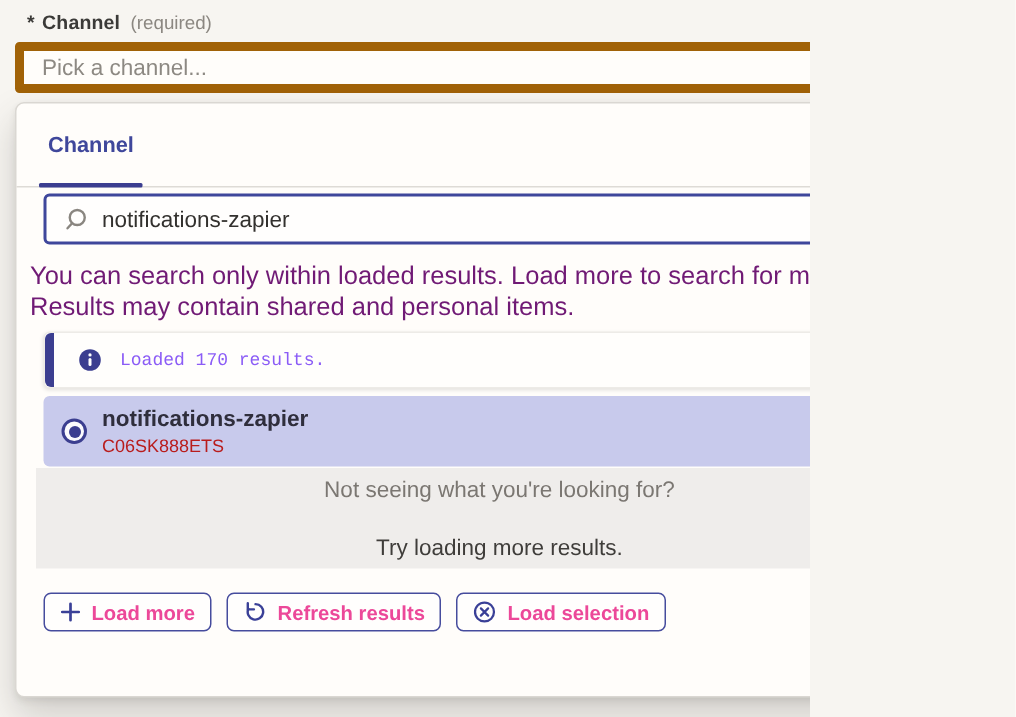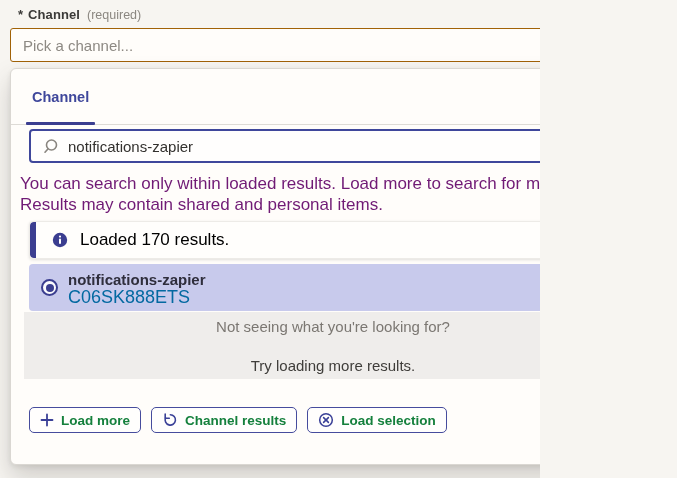--- a/index.html
+++ b/index.html
@@ -8,21 +8,21 @@
   .stage { position:relative; width:540px; height:478px; overflow:hidden; }
 
   
   .field-label-row { position:absolute; left:18px; top:7px; font-size:13px; color:#3b3a38; }
   .field-label-row .ast { font-weight:700; margin-right:5px; }
   .field-label-row .lbl { font-weight:700; letter-spacing:.1px; }
   .field-label-row .req { font-weight:400; color:#8b8781; font-size:12.5px; margin-left:7px; }
 
   
   .select-box { position:absolute; left:10px; top:28px; width:650px; height:34px;
-    background:#fffdfa; border:1px solid #a16207; border-radius:3px;
+    background:#fffdfa; border:6px solid #a16207; border-radius:3px;
     display:flex; align-items:center; padding:0 12px; cursor:pointer; }
   .select-box .placeholder { font-size:15px; color:#8d8983; }
   .select-box .chevrons { margin-left:auto; display:flex; }
 
   
   .panel { position:absolute; left:10px; top:68px; width:648px; height:397px;
     background:#fffdfa; border:1px solid #dad7d2; border-radius:6px;
     box-shadow:0 2px 4px rgba(70,65,58,.10), 0 12px 24px rgba(70,65,58,.22); }
 
   .tabs-row { height:56px; border-bottom:1px solid #dedbd6; display:flex; align-items:center;
@@ -43,40 +43,40 @@
   .clear-x { position:absolute; right:40px; top:50%; transform:translateY(-50%);
     display:flex; cursor:pointer; }
 
   .helper { margin:10px 14px 0 9px; font-size:17px; line-height:21px; color:#701a75; }
 
   .banner { position:relative; margin:6px 13px 0 18px; height:38px; background:#fffefc;
     border:1px solid #edebe7; border-radius:4px; box-shadow:0 1px 3px rgba(0,0,0,.12);
     display:flex; align-items:center; padding-left:22px; overflow:hidden; }
   .banner .accent { position:absolute; left:0; top:0; bottom:0; width:6px; background:#3b3e90;
     border-radius:4px 0 0 4px; }
-  .banner .btext { font-size:17px; color:#000000; margin-left:12px; }
+  .banner .btext { font-size:12px; color:#8b5cf6; margin-left:12px;font-family:Liberation Mono, monospace; }
 
   .result-row { margin:5px 13px 0 18px; height:47px; background:#c8caec; border-radius:4px;
     display:flex; align-items:center; padding:0 12px; cursor:pointer; }
   .radio { width:17px; height:17px; border-radius:50%; border:2px solid #3b3e90; background:#fbfbfd;
     display:flex; align-items:center; justify-content:center; flex:0 0 auto; }
   .radio .dot { width:8px; height:8px; border-radius:50%; background:#3b3e90; }
   .result-texts { margin-left:10px; display:flex; flex-direction:column; justify-content:center; }
   .result-title { font-size:15px; font-weight:700; color:#2f2e3c; line-height:18px; }
-  .result-sub { font-size:18px; color:#0369a1; line-height:16px; }
+  .result-sub { font-size:12px; color:#b91c1c; line-height:16px; }
 
   .hint-block { margin:1px 15px 0 13px; height:67px; background:#efedeb;
     display:flex; flex-direction:column; align-items:center; justify-content:center; gap:22px; }
   .hint-1 { font-size:15px; color:#7b7772; }
   .hint-2 { font-size:15px; font-weight:400; color:#3f3d3a; }
 
   .actions-row { margin:16px 0 0 18px; display:flex; gap:10px; }
   .action-btn { height:26px; display:inline-flex; align-items:center; gap:7px; padding:0 10px;
     background:#fffefd; border:1.5px solid #464c9d; border-radius:5px; cursor:pointer;
-    font-size:13.5px; font-weight:700; color:#15803d;margin-top:12px; }
+    font-size:13.5px; font-weight:700; color:#ec4899; }
   .action-btn svg { flex:0 0 auto; }
 
   
   .bg-edge { position:absolute; left:660px; width:2px; background:#b3b0ab; }
   .bg-edge.e1 { top:122px; height:51px; }
   .bg-edge.e2 { top:257px; height:63px; }
   .bg-edge.e3 { top:443px; height:35px; }
 </style>
 </head>
 <body>
@@ -159,21 +159,21 @@
         </span>
         <span>Load more</span>
       </button>
       <button class="action-btn">
         <span style="display:flex;">
           <svg width="16" height="16" viewBox="0 0 18 18">
               <path d="M3.6 2.4 V7 H8.2" fill="none" stroke="#3a4097" stroke-width="1.8" stroke-linecap="round" stroke-linejoin="round"></path>
               <path d="M4 6.6 A 5.8 5.8 0 1 0 9.4 3.1" fill="none" stroke="#3a4097" stroke-width="1.8" stroke-linecap="round"></path>
             </svg>
         </span>
-        <span>Channel results</span>
+        <span>Refresh results</span>
       </button>
       <button class="action-btn">
         <span style="display:flex;">
           <svg width="16" height="16" viewBox="0 0 18 18">
               <circle cx="9" cy="9" r="7.1" fill="none" stroke="#3a4097" stroke-width="1.7"></circle>
               <path d="M6.3 6.3 L11.7 11.7 M11.7 6.3 L6.3 11.7" stroke="#3a4097" stroke-width="1.7" stroke-linecap="round"></path>
             </svg>
         </span>
         <span>Load selection</span>
       </button>

